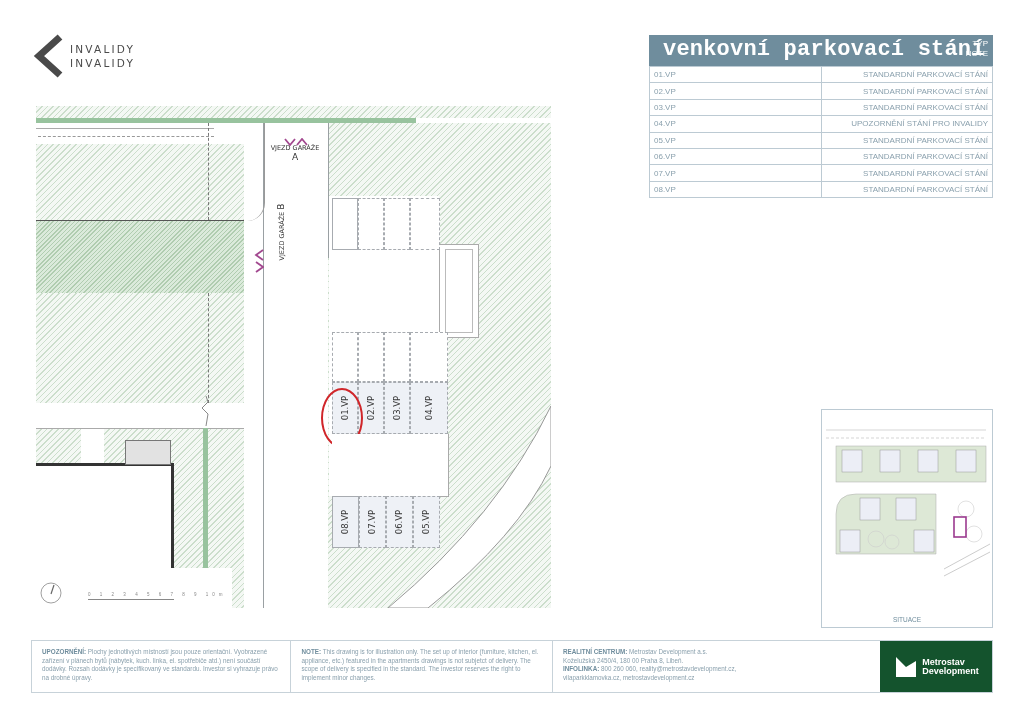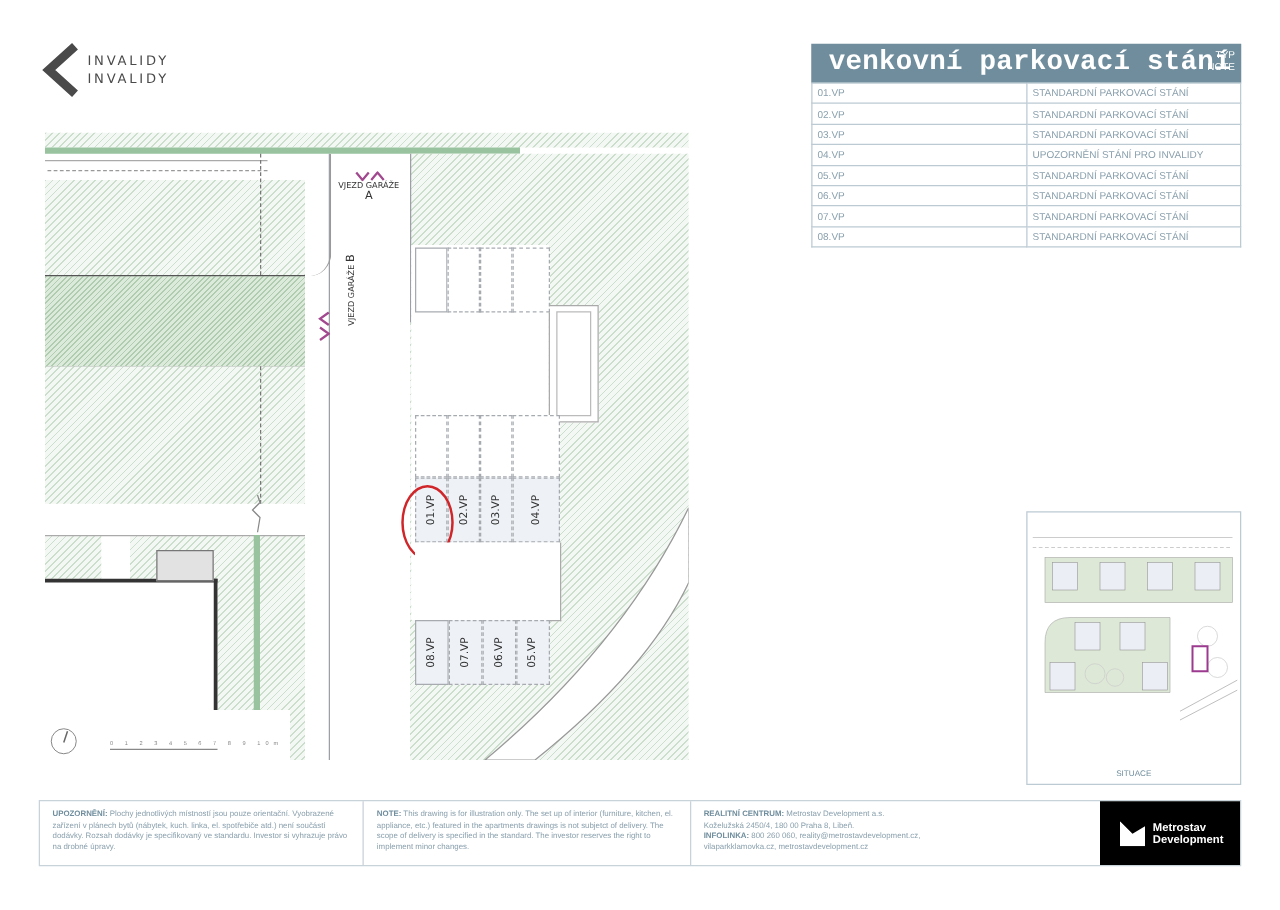--- a/index.html
+++ b/index.html
@@ -12,21 +12,21 @@
   .logo-text { position:absolute; left:38px; top:8px; font-size:10.5px; letter-spacing:2.2px; color:#4a4a4a; line-height:14px; font-family:"DejaVu Sans", sans-serif; }
 
   
   .legend { left:649px; top:35px; width:344px; }
   .legend-head { background:#6f8d9d; height:31px; position:relative; }
   .legend-title { position:absolute; left:14px; top:2px; font-size:22px; font-weight:bold; color:#ffffff; font-family:Liberation Mono, monospace; letter-spacing:0.2px; }
   .legend-typ { position:absolute; right:5px; top:4px; font-size:8px; color:#ffffff; text-align:right; line-height:10px; }
   .legend table { border-collapse:collapse; width:344px; font-size:8px; color:#8aa0ad; }
   .legend td { border:1px solid #bccad3; height:15.4px; padding:0 4px; }
   .legend td.code { width:163px; }
-  .legend td.type { }
+  .legend td.type { text-align:right; }
 
   
   .map { left:36px; top:106px; width:515px; height:502px; overflow:hidden; background:#ffffff; }
   .hatch { background-color:#f4f8f4; background-image:repeating-linear-gradient(135deg, rgba(170,200,170,0.55) 0px, rgba(170,200,170,0.55) 1px, transparent 1px, transparent 4px); }
   .hatch-dark { background-color:#dbeadb; background-image:repeating-linear-gradient(135deg, rgba(140,180,140,0.55) 0px, rgba(140,180,140,0.55) 1px, transparent 1px, transparent 3px); }
   .greenbar { background:#98c39e; }
   .line { background:#9aa0a3; }
   .slot { position:absolute; background:#eef1f6; border:1px dashed #a7abb0; box-sizing:border-box; display:flex; align-items:center; justify-content:center; }
   .slot span { transform:rotate(-90deg); font-size:8.5px; color:#333; white-space:nowrap; font-family:"DejaVu Sans", sans-serif; }
   .slot.empty { background:#ffffff; }
@@ -34,21 +34,21 @@
   .ann-letter { font-size:9px; color:#333; }
 
   
   .situace { left:821px; top:409px; width:172px; height:219px; border:1px solid #bccad3; box-sizing:border-box; }
   .situace-label { position:absolute; left:0; right:0; bottom:4px; text-align:center; font-size:6.5px; color:#6f8d9d; }
 
   
   .footer { left:31px; top:640px; width:962px; height:53px; border:1px solid #c7d2d9; box-sizing:border-box; display:flex; }
   .fcol { font-size:6.3px; line-height:8.6px; color:#8aa0ad; padding:7px 7px 0 10px; box-sizing:border-box; border-right:1px solid #c7d2d9; }
   .fcol b { color:#6f8d9d; }
-  .brand { background:#000000; width:112px; position:relative; }
+  .brand { background:#14532d; width:112px; position:relative; }
   .brand-text { position:absolute; left:42px; top:17px; font-size:9px; line-height:9px; color:#ffffff; font-weight:bold; }
 </style>
 </head>
 <body>
 
 <div class="abs logo">
   <svg width="34" height="44" viewBox="0 0 34 44">
     <polyline points="28,3 7,22 28,41" fill="none" stroke="#4a4a4a" stroke-width="7" stroke-linejoin="miter"></polyline>
   </svg>
   <div class="logo-text">

